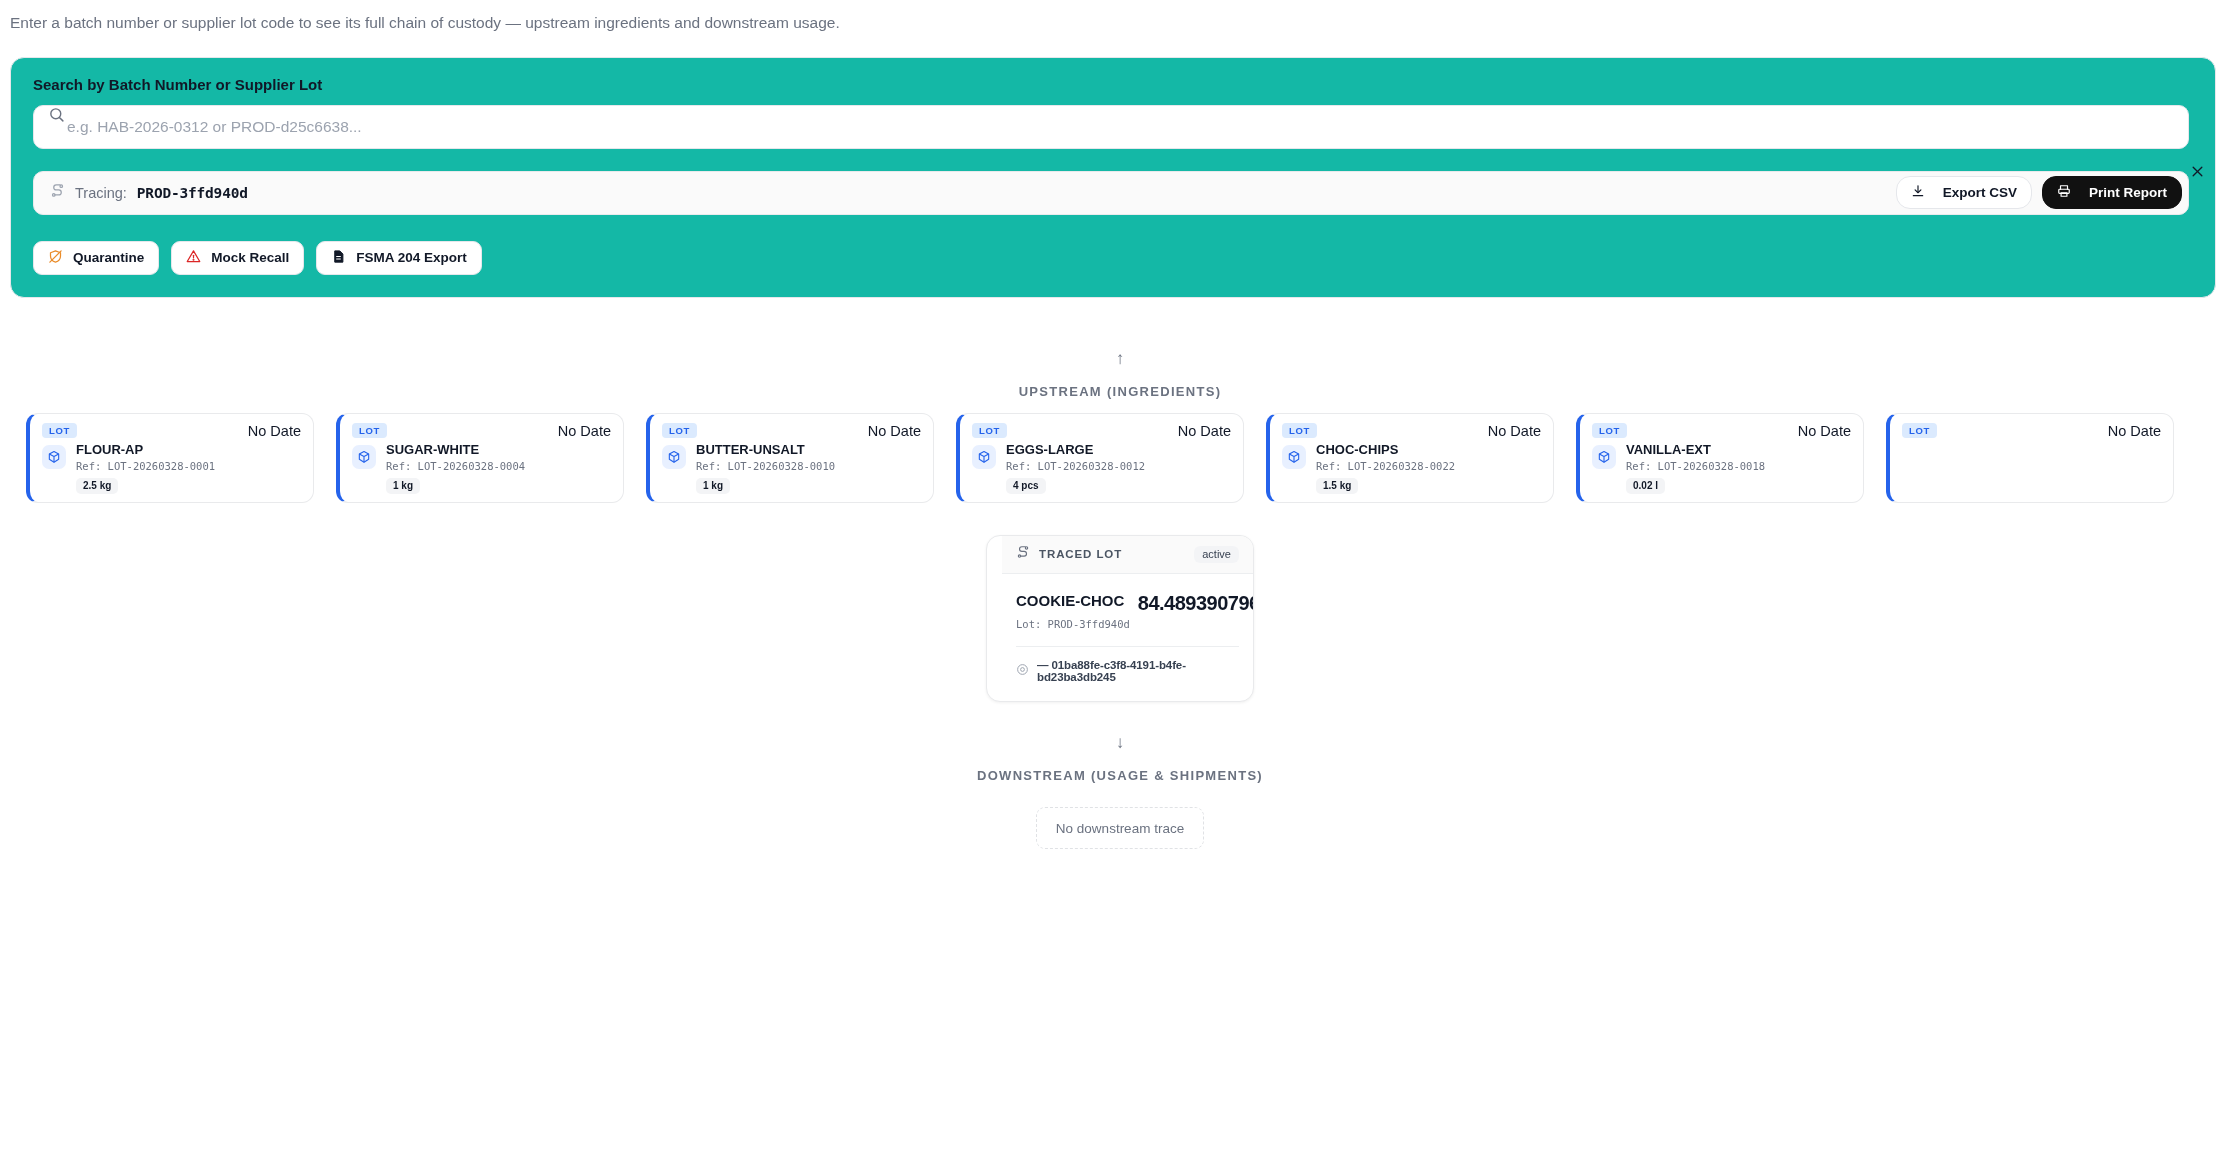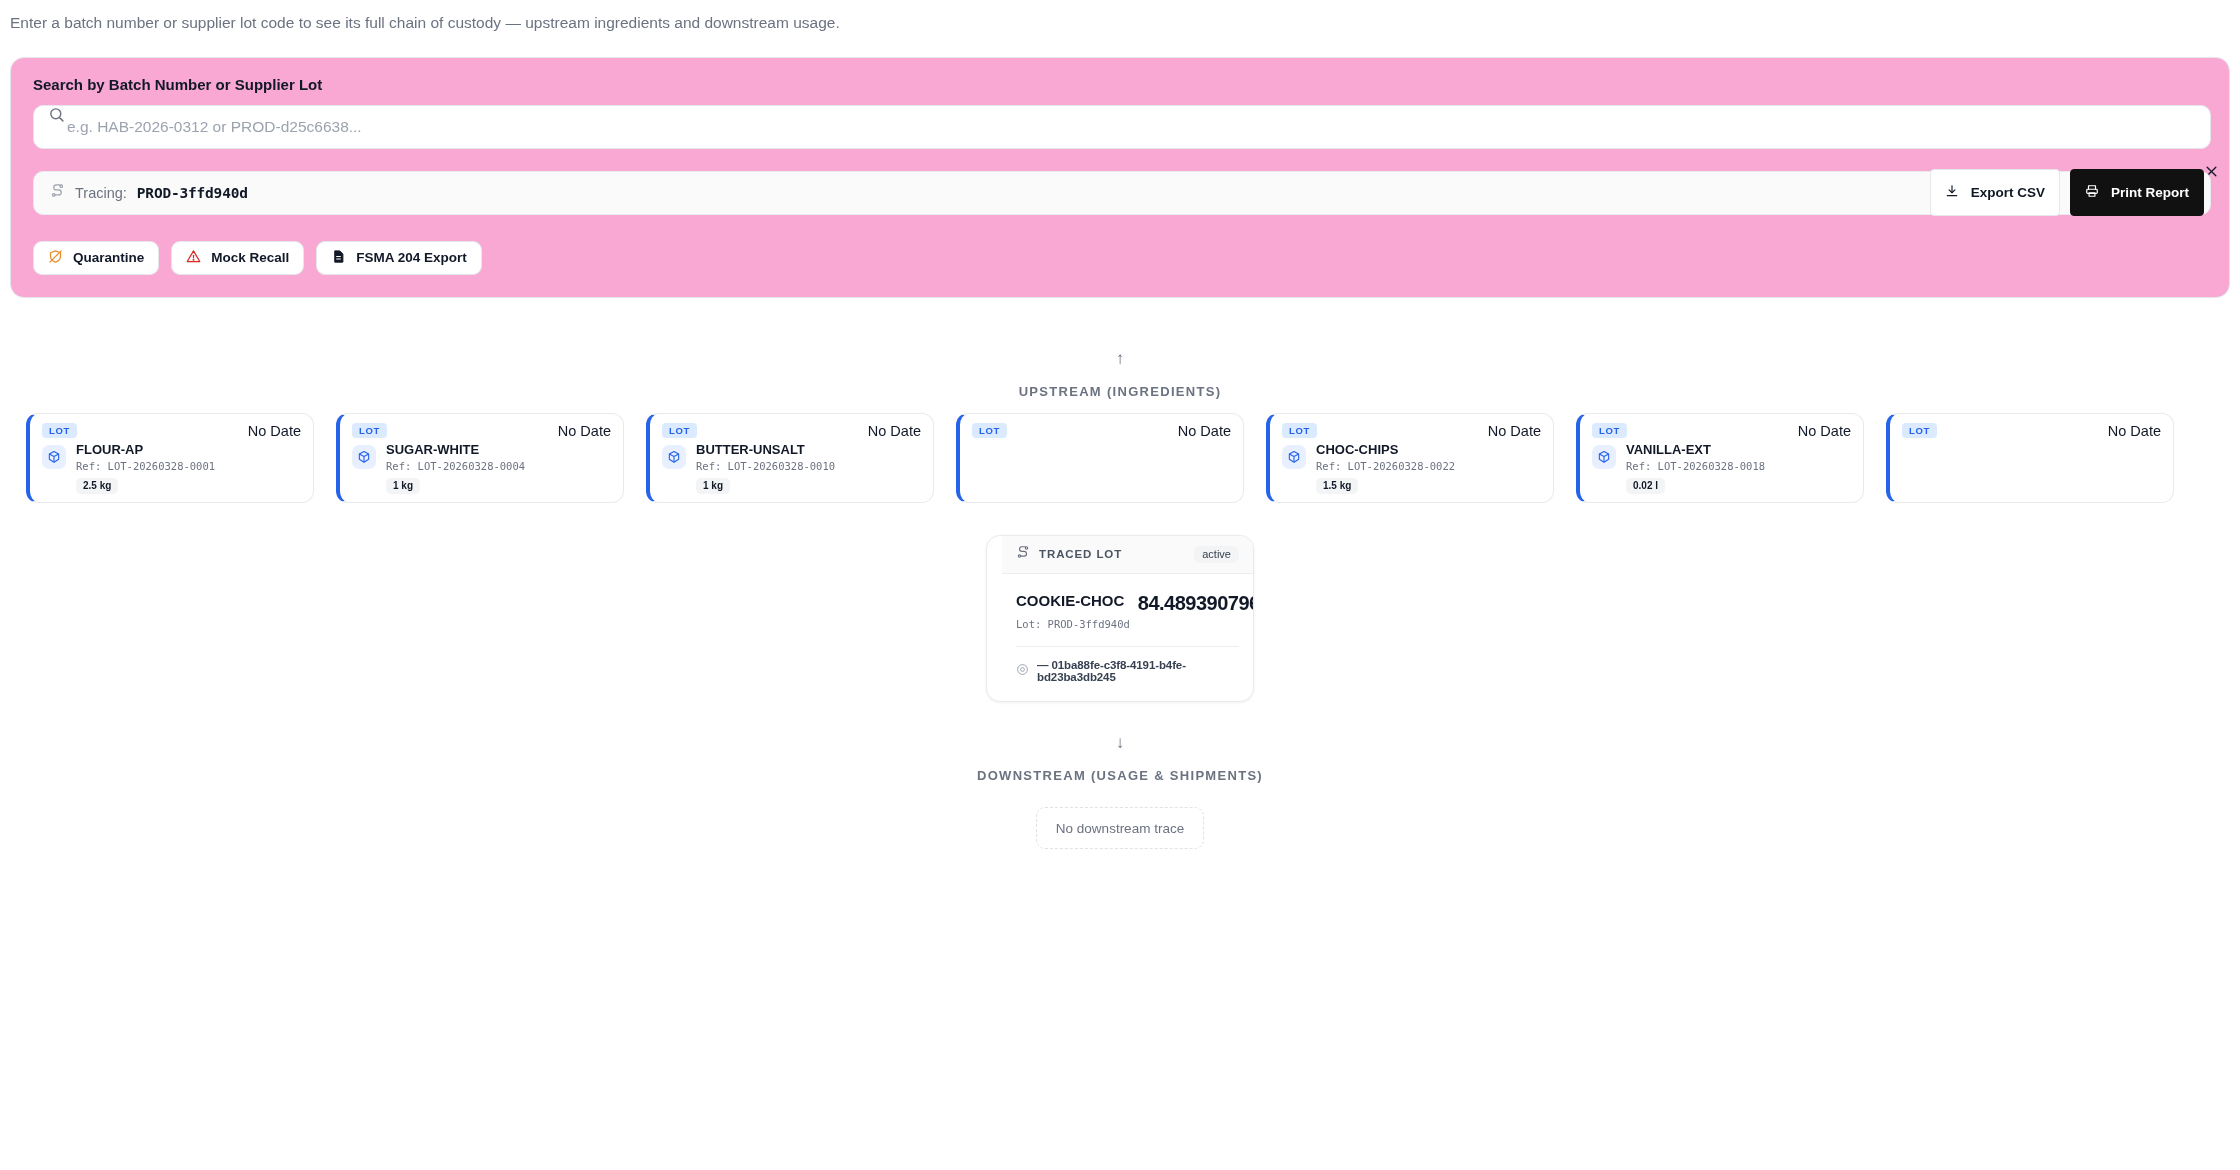--- a/index.html
+++ b/index.html
@@ -18,25 +18,25 @@
   .page-title {
     font-size: 25px; font-weight: bold; letter-spacing: -0.3px;
     color: #111827; margin: 0 0 10px 0; line-height: 1.1;
   }
   .page-subtitle {
     font-size: 15.5px; color: #6b7280; margin: 0; line-height: 1.2;
   }
 
   
   .search-panel {
-    margin: 24px 10px 0 10px;
+    margin: 24px 24px 0 10px;
     border: 1px solid #e5e7eb;
     border-radius: 14px;
-    background: #f9a8d4;
-    padding: 18px 18px 22px 22px;
+    background: #14b8a6;
+    padding: 18px 26px 22px 22px;
     position: relative;
   }
   .search-label {
     font-size: 15px; font-weight: bold; color: #111827;
     margin-bottom: 12px;
   }
   .search-row { display: flex; align-items: center; gap: 10px; }
   .search-box {
     flex: 1 1 auto;
     height: 44px;
@@ -78,23 +78,23 @@
   .tracing-word { font-size: 14.5px; color: #6b7280; }
   .tracing-code {
     font-family: "DejaVu Sans Mono", monospace;
     font-size: 14.5px; font-weight: bold; color: #111827;
     letter-spacing: -0.2px;
   }
   .tracing-actions {
     margin-left: auto; display: flex; align-items: center; gap: 10px;
   }
   .btn {
-    display: inline-flex; align-items: center; gap: 12px;
-    height: 47px; padding: 0 14px;
-    border-radius: 4px;
+    display: inline-flex; align-items: center; gap: 18px;
+    height: 33px; padding: 0 14px;
+    border-radius: 14px;
     border: 1px solid #e5e7eb;
     background: #ffffff;
     font-size: 13.5px; font-weight: bold; color: #111827;
     cursor: pointer; white-space: nowrap;
     font-family: "Liberation Sans", sans-serif;
   }
   .btn.dark {
     background: #111111; color: #ffffff; border-color: #111111;
   }
 
@@ -406,20 +406,29 @@
               </svg>
             </span>
             <div class="lot-info"><div class="lot-name">BUTTER-UNSALT</div><div class="lot-ref">Ref: LOT-20260328-0010</div><span class="lot-qty">1 kg</span></div>
           </div>
         </div>
         <div class="lot-card">
           <div class="lot-card-top">
             <span class="lot-badge">LOT</span>
             <span class="lot-date">No Date</span>
           </div>
+          <div class="lot-body">
+            <span class="lot-icon">
+              <svg width="14" height="14" viewBox="0 0 24 24" fill="none" stroke="#2563eb" stroke-width="1.9" stroke-linejoin="round">
+                <path d="M12 2.6l8 4.3v8.9L12 20.9 4 15.8V6.9z"></path>
+                <path d="M4 6.9l8 4.4 8-4.4M12 11.3v9.6"></path>
+              </svg>
+            </span>
+            <div class="lot-info"><div class="lot-name">EGGS-LARGE</div><div class="lot-ref">Ref: LOT-20260328-0012</div><span class="lot-qty">4 pcs</span></div>
+          </div>
         </div>
         <div class="lot-card">
           <div class="lot-card-top">
             <span class="lot-badge">LOT</span>
             <span class="lot-date">No Date</span>
           </div>
           <div class="lot-body">
             <span class="lot-icon">
               <svg width="14" height="14" viewBox="0 0 24 24" fill="none" stroke="#2563eb" stroke-width="1.9" stroke-linejoin="round">
                 <path d="M12 2.6l8 4.3v8.9L12 20.9 4 15.8V6.9z"></path>

